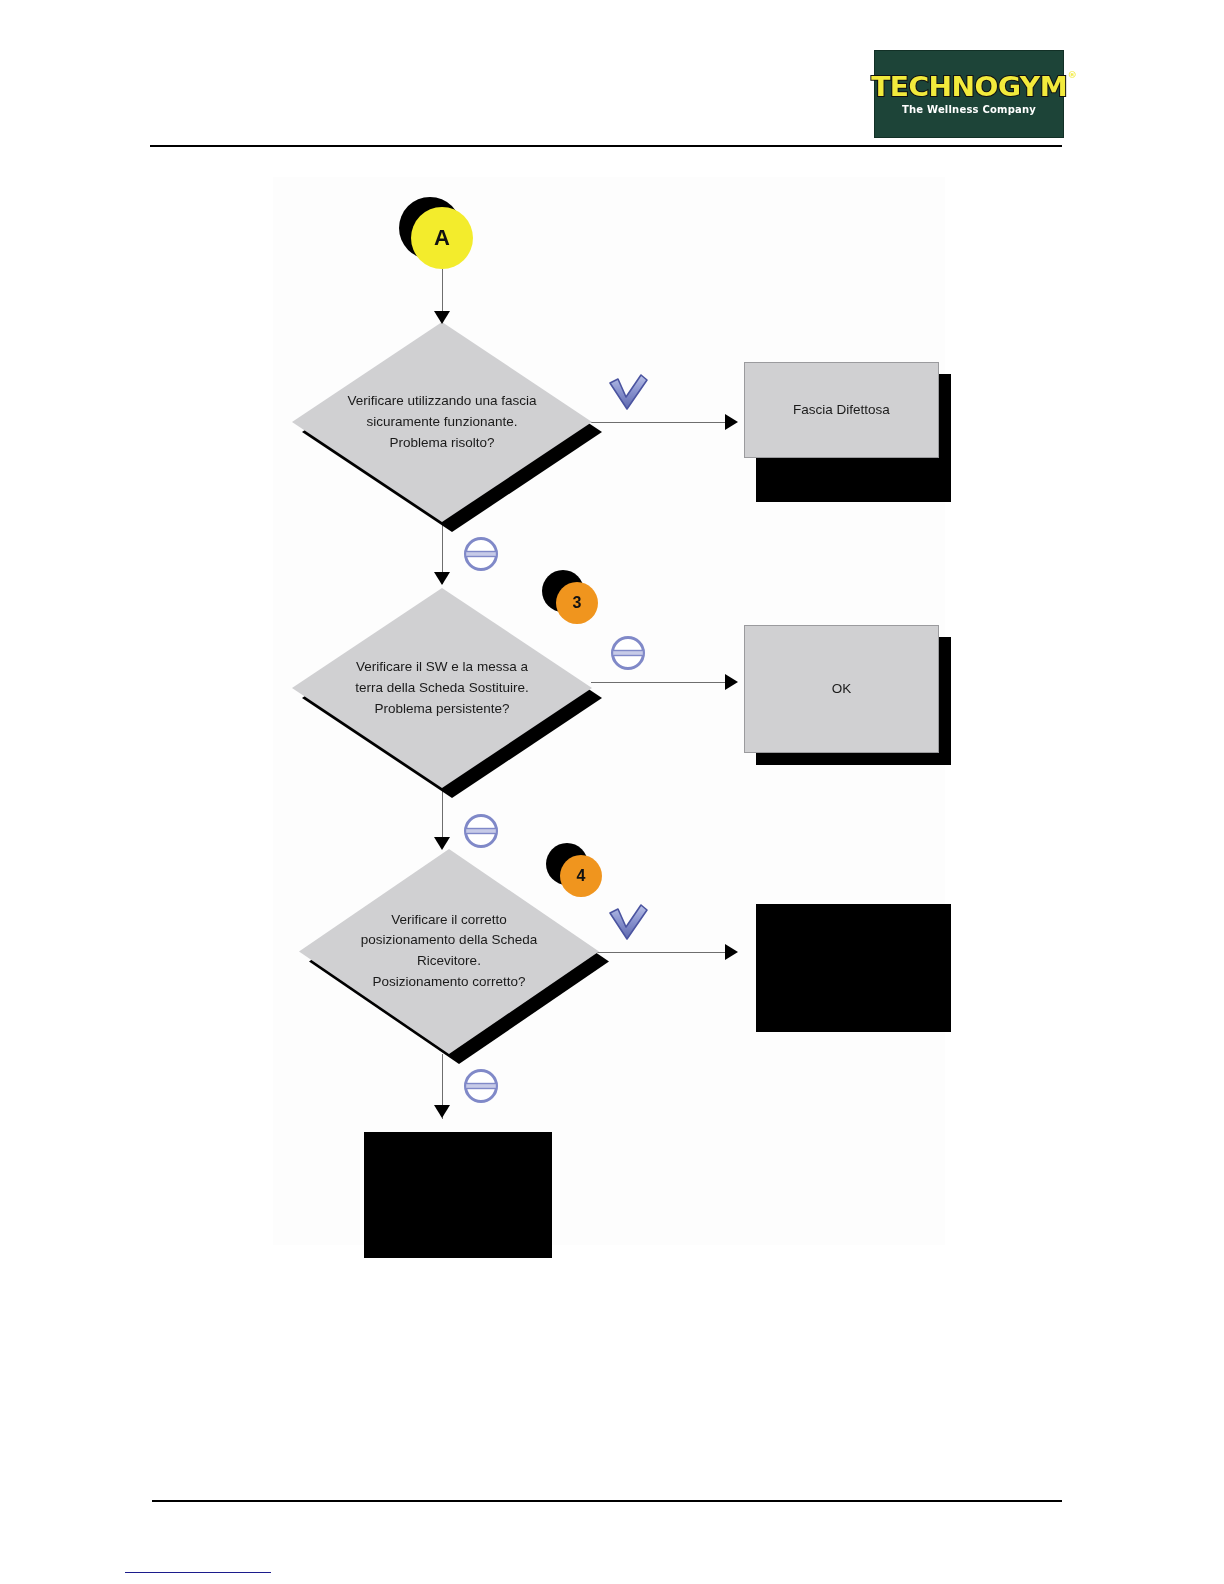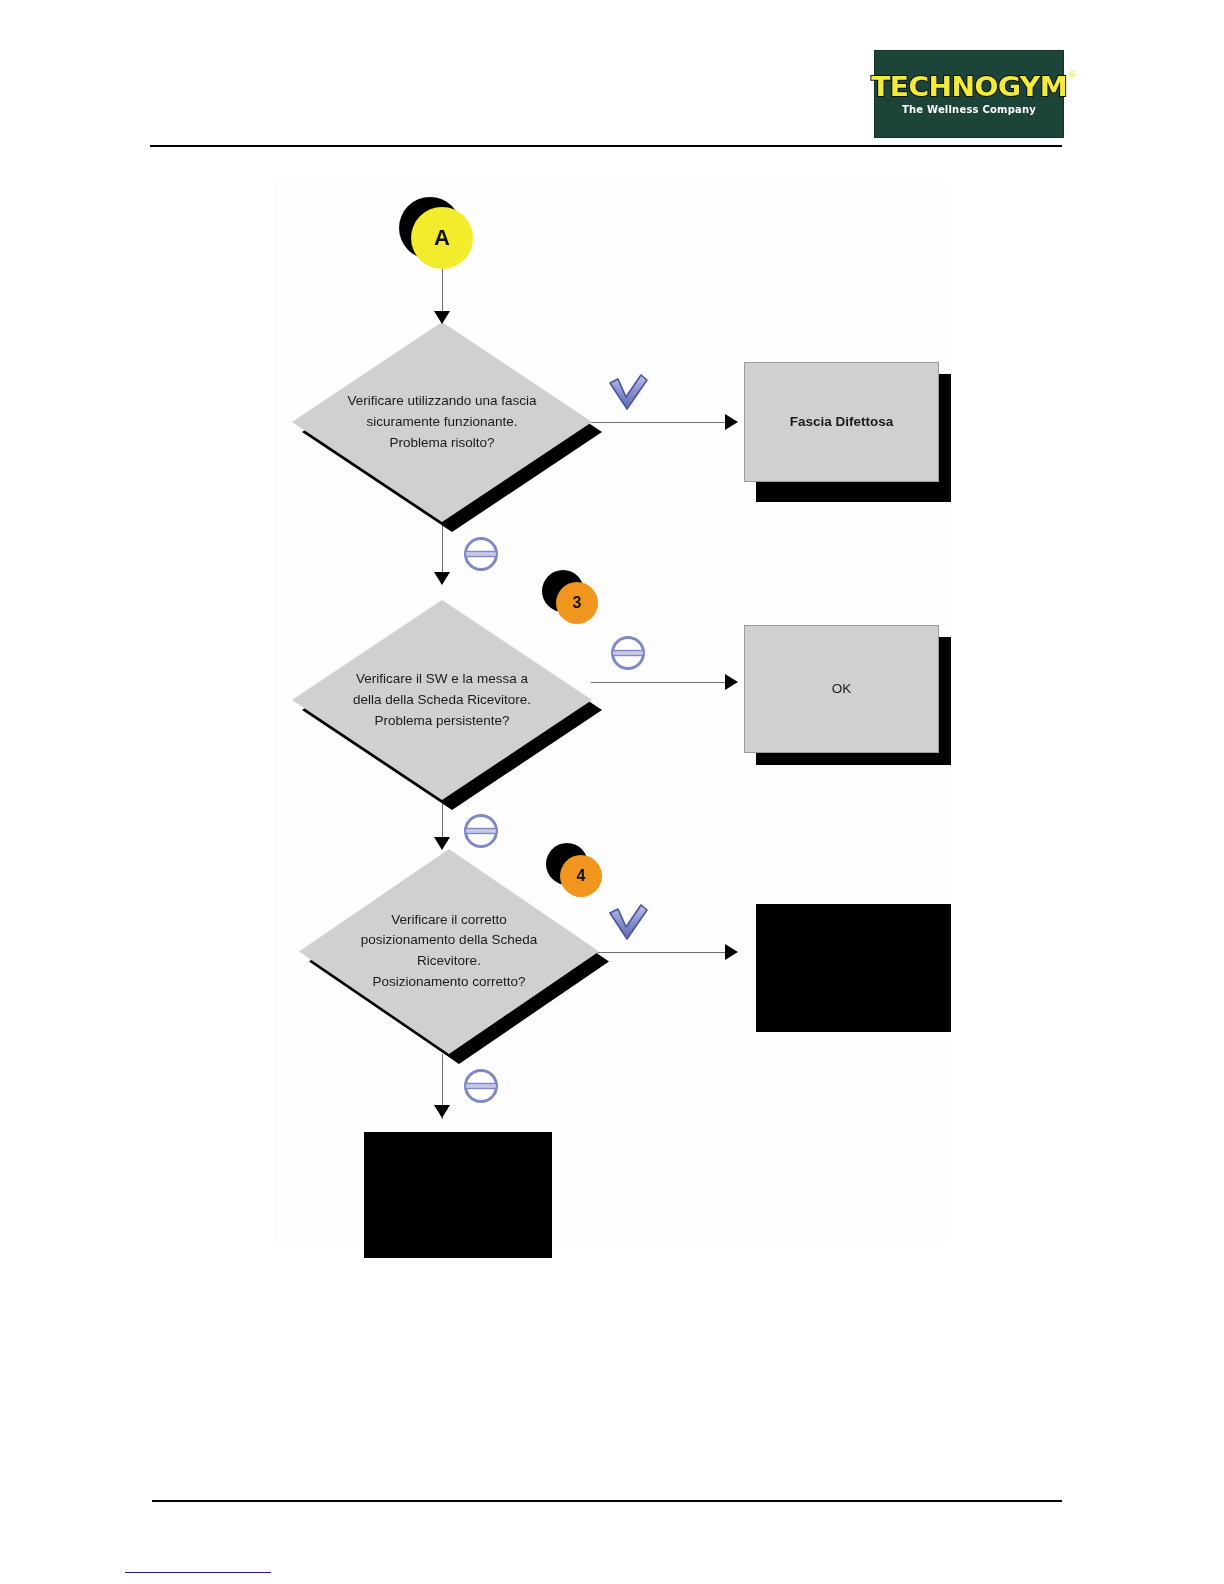--- a/index.html
+++ b/index.html
@@ -251,45 +251,45 @@
           <stop offset="0" stop-color="#b9c1e6"></stop>
           <stop offset="0.45" stop-color="#8b95d0"></stop>
           <stop offset="1" stop-color="#5e68ae"></stop>
         </linearGradient>
       </defs>
       <path d="M6 10 L14 6 L22 24 L37 2 L43 7 L23 36 Z" fill="url(#chkg1)" stroke="#4b54a0" stroke-width="1.6" stroke-linejoin="round"></path>
     </svg>
   </div>
 
   <div class="proc-shadow" style="left:483px; top:197px; width:195px; height:128px;"></div>
-  <div class="proc" style="left:471px; top:185px; width:195px; height:120px;font-weight:bold;">
+  <div class="proc" style="left:471px; top:185px; width:195px; height:96px;">
     <div>Fascia Difettosa</div>
   </div>
 
   <div class="line-v" style="left:169px; top:345px; height:62px;"></div>
   <div class="arrow-down" style="left:161px; top:395px;"></div>
 
   <div class="icon-no" style="left:189px; top:358px;">
     <svg width="38" height="38" viewBox="0 0 38 38" aria-hidden="true">
       <circle cx="19" cy="19" r="15.5" fill="#ffffff" stroke="#8089c8" stroke-width="3"></circle>
       <rect x="3.5" y="16.5" width="31" height="5" fill="#c7cbe8" stroke="#8089c8" stroke-width="1.4"></rect>
     </svg>
   </div>
 
   <div class="circ-wrap" style="left:283px; top:405px; width:42px; height:42px;">
     <div class="circ-shadow" style="left:-14px; top:-12px;"></div>
     <div class="circ-face" style="background:#f0951e; font-size:16px;">3</div>
   </div>
 
-  <div class="dia-wrap" style="left:19px; top:423px; width:300px; height:200px;">
+  <div class="dia-wrap" style="left:19px; top:411px; width:300px; height:200px;">
     <div class="dia-shadow"></div>
     <div class="dia-face"></div>
     <div class="dia-text">
       <div>Verificare il SW e la messa a</div>
-      <div>della della Scheda Ricevitore.</div>
+      <div>terra della Scheda Sostituire.</div>
       <div>Problema persistente?</div>
     </div>
   </div>
 
   <div class="line-h" style="left:318px; top:505px; width:143px;"></div>
   <div class="arrow-right" style="left:452px; top:497px;"></div>
 
   <div class="icon-no" style="left:336px; top:457px;">
     <svg width="38" height="38" viewBox="0 0 38 38" aria-hidden="true">
       <circle cx="19" cy="19" r="15.5" fill="#ffffff" stroke="#8089c8" stroke-width="3"></circle>

